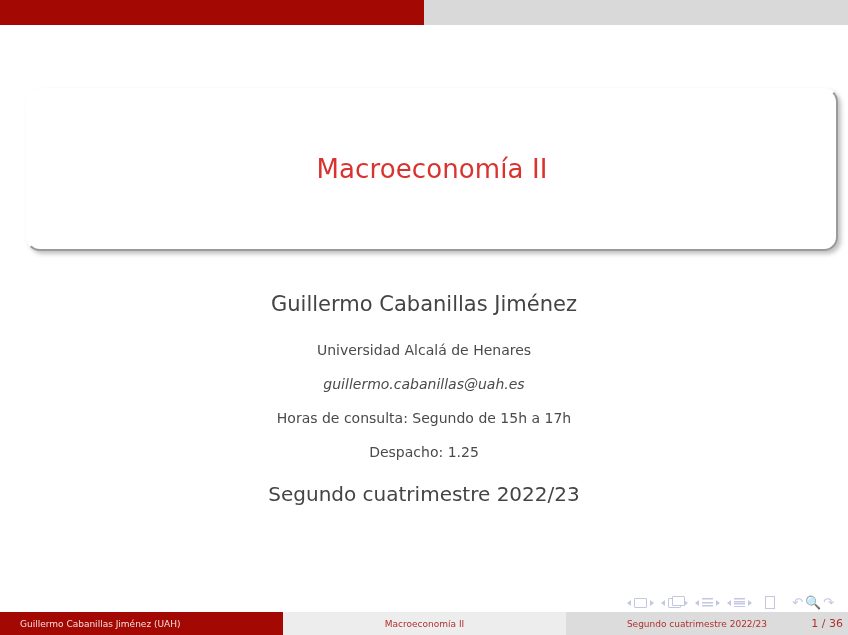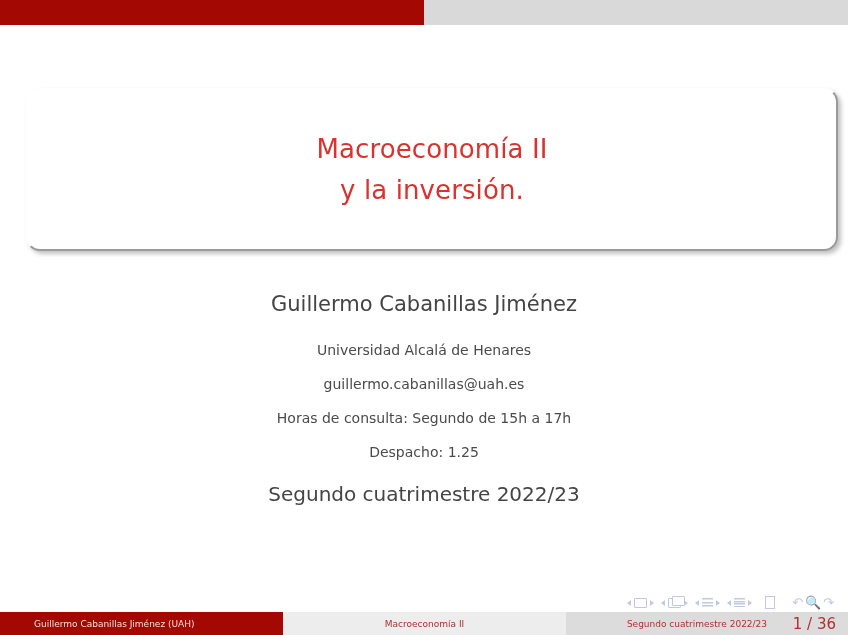--- a/index.html
+++ b/index.html
@@ -80,20 +80,21 @@
     font-size: 21px;
     color: #444444;
     margin-bottom: 26px;
   }
   .small-line {
     font-size: 14px;
     color: #4a4a4a;
     margin-bottom: 18px;
   }
   .small-line.email {
+    font-style: italic;
   }
   #date-line {
     font-size: 20px;
     color: #444444;
     margin-top: 22px;
   }
 
   
   #navsymbols {
     position: absolute;
@@ -182,54 +183,53 @@
     height: 23px;
     display: flex;
     align-items: center;
     font-size: 9px;
     box-sizing: border-box;
   }
   #foot-author {
     width: 283px;
     background: #A40802;
     color: #f2dede;
-    padding-left: 34px;
+    padding-left: 20px;
   }
   #foot-title {
     width: 283px;
     background: #EDEDED;
     color: #B03030;
     justify-content: center;
   }
   #foot-date {
     width: 282px;
     background: #DCDCDC;
     color: #B03030;
     justify-content: center;
     position: relative;
     padding-right: 20px;
   }
   #foot-page {
     position: absolute;
-    right: 12px;
-    font-size: 15px;
+    right: 5px;
+    font-size: 11px;
     color: #B03030;
   }
 </style>
 </head>
 <body>
 
 <div id="headbar">
   <div id="headbar-left"></div>
   <div id="headbar-right"></div>
 </div>
 
 <div id="titleblock">
   <div class="title-line">Macroeconomía II</div>
-  <div class="title-line">y la inversión.</div>
 </div>
 
 <div id="authorblock">
   <div id="author-name">Guillermo Cabanillas Jiménez</div>
   <div class="small-line">Universidad Alcalá de Henares</div>
   <div class="small-line email">guillermo.cabanillas@uah.es</div>
   <div class="small-line">Horas de consulta: Segundo de 15h a 17h</div>
   <div class="small-line">Despacho: 1.25</div>
   <div id="date-line">Segundo cuatrimestre 2022/23</div>
 </div>

